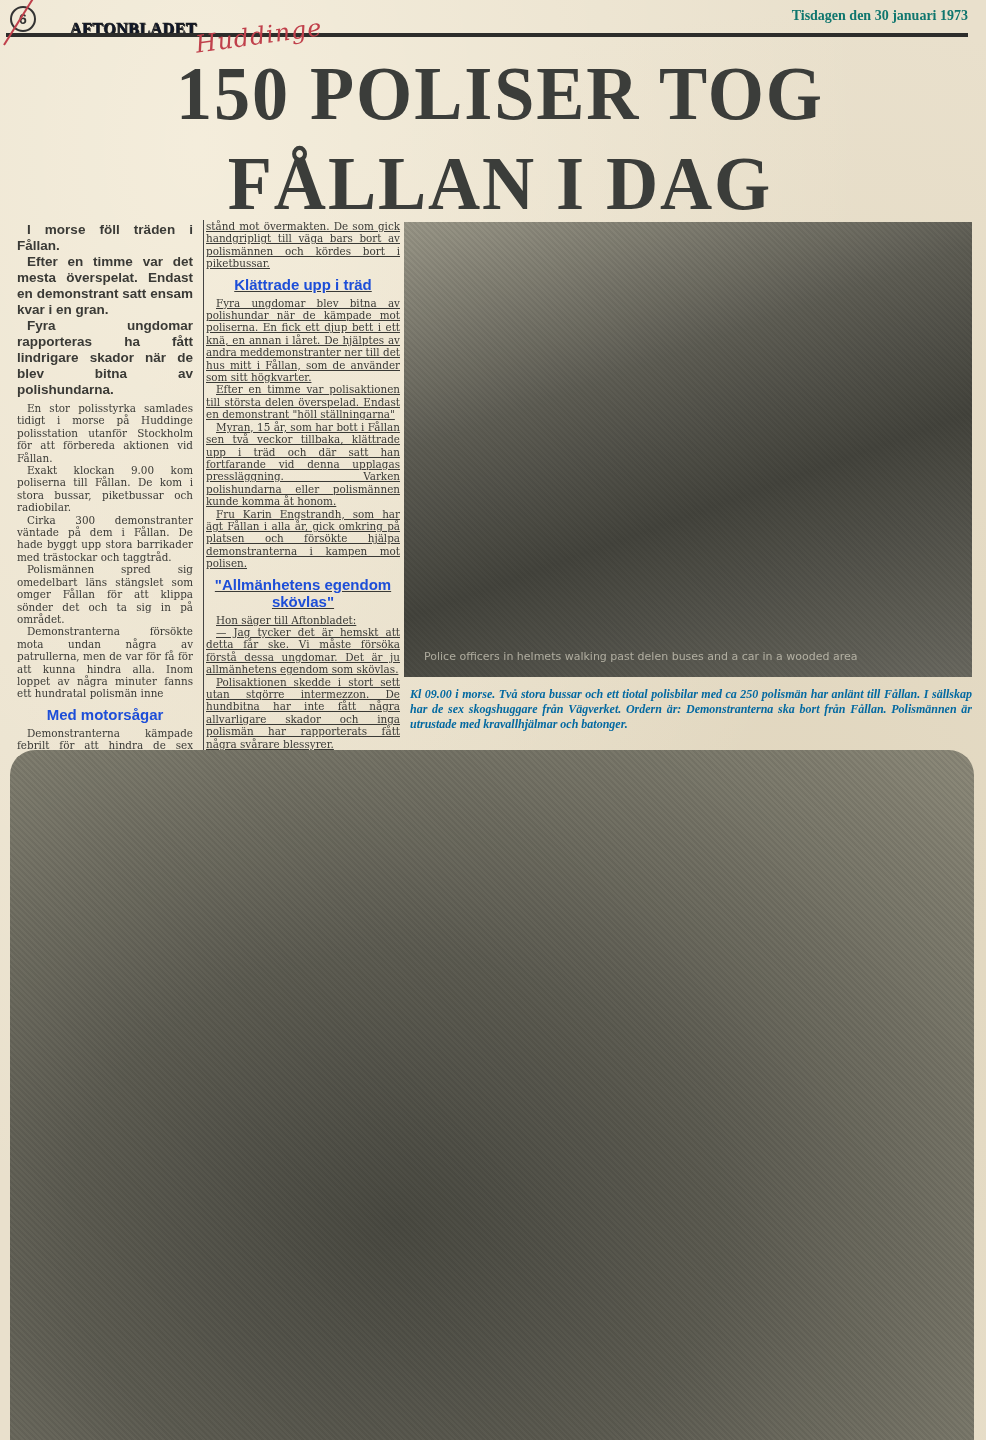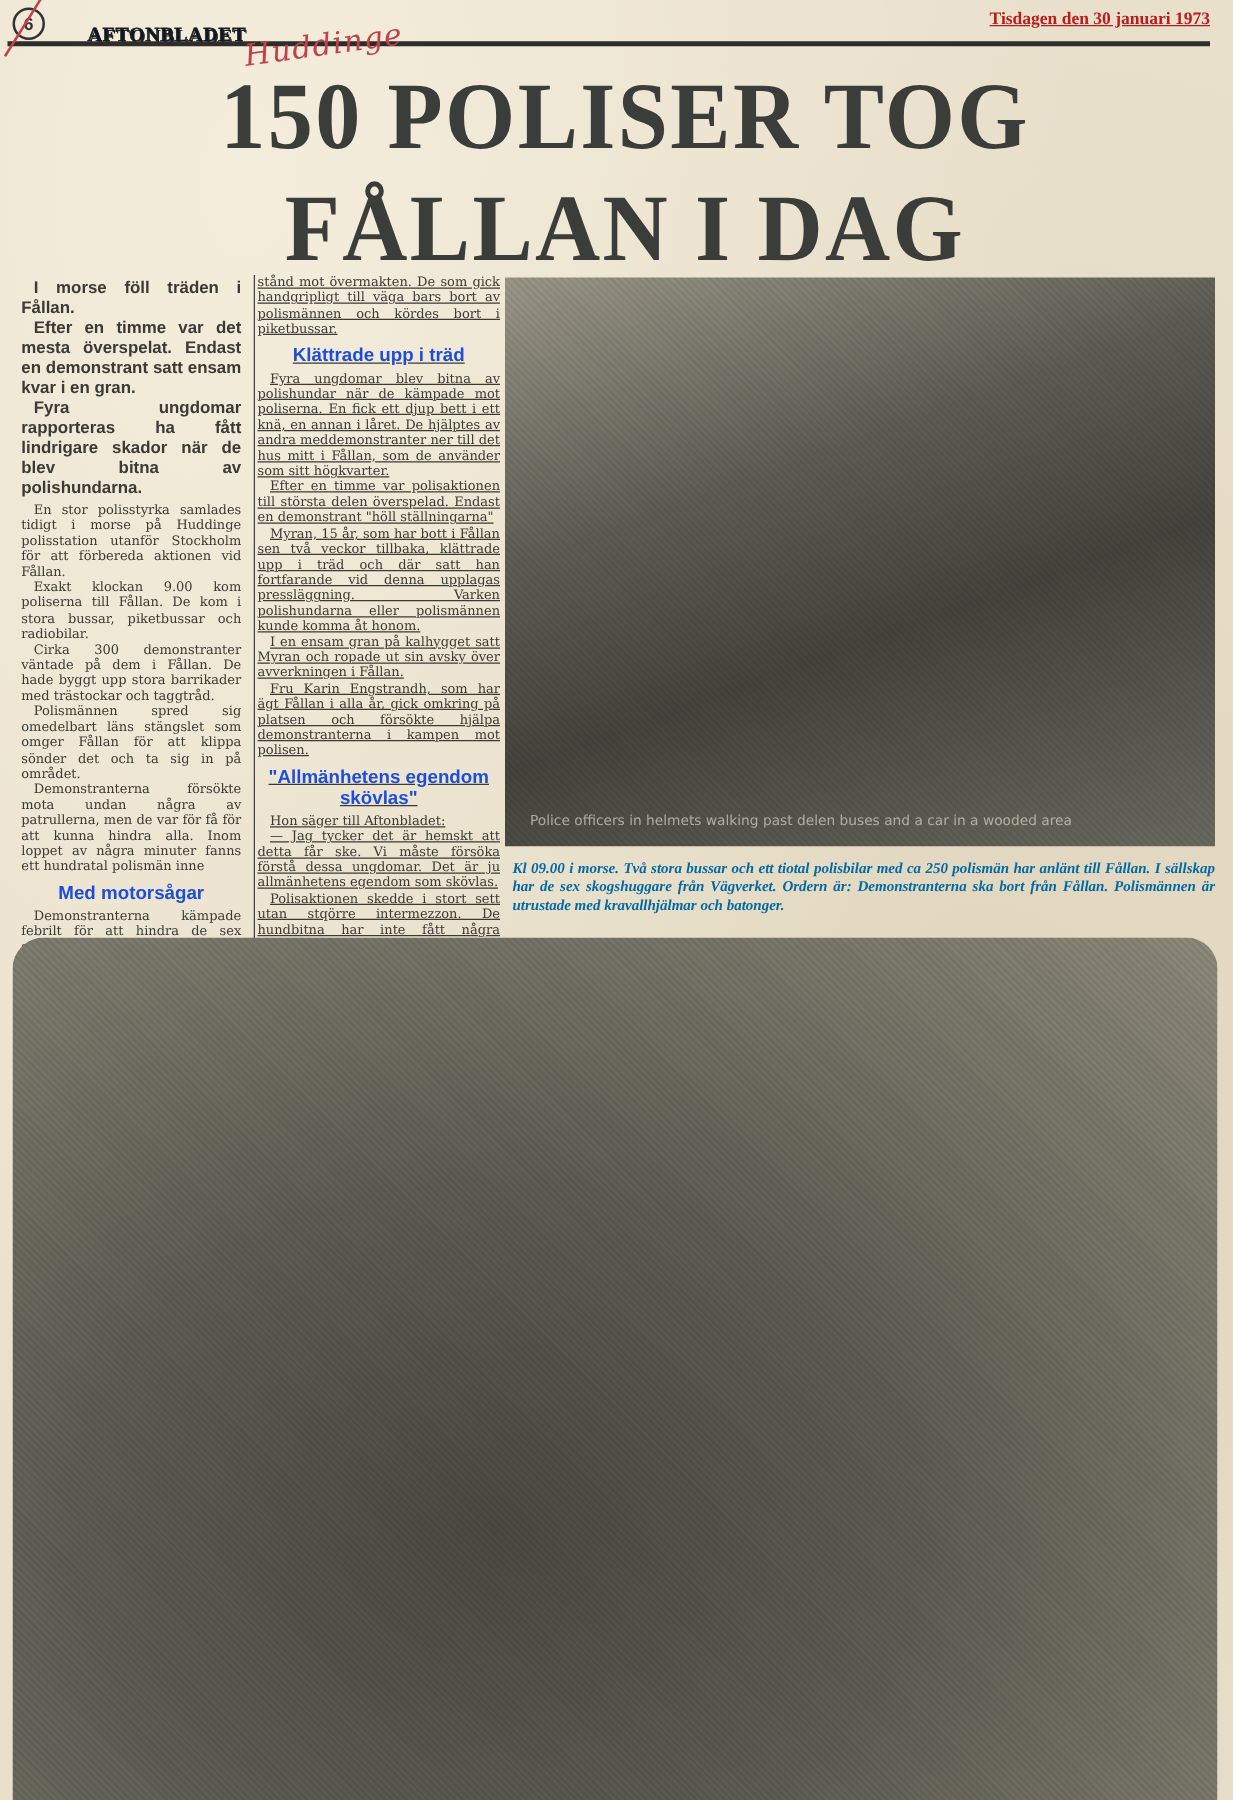--- a/index.html
+++ b/index.html
@@ -14,21 +14,21 @@
   .masthead { position:absolute; left:6px; top:4px; width:966px; height:34px; }
   .page-num {
     position:absolute; left:4px; top:2px; width:22px; height:22px; border:2px solid #333;
     border-radius:50%; font:bold 14px "Liberation Sans", sans-serif; text-align:center; line-height:22px; color:#333;
   }
   .paper-name {
     position:absolute; left:32px; top:16px; font:bold 16px "Liberation Serif", serif; letter-spacing:0.5px;
     color:#0f172a; text-shadow:1px 1px 0 #222;margin-left:32px; -webkit-text-stroke:0.5px #222;
   }
   .dateline {
-    position:absolute; right:4px; top:4px; font:bold 14px "Liberation Serif", serif; color:#b91c1c;text-decoration:underline;
+    position:absolute; right:4px; top:4px; font:bold 14px "Liberation Serif", serif; color:#0f766e;
   }
   .rule { position:absolute; left:6px; top:33px; width:962px; height:4px; background:#2d2d2b; }
   .handwriting {
     position:absolute; left:195px; top:22px; font:italic 24px "DejaVu Serif", serif; color:#c0404b;
     transform:rotate(-8deg); letter-spacing:1px;
   }
   .pen-mark { position:absolute; left:4px; top:44px; width:60px; height:2px; background:#c0404b; transform:rotate(-58deg); transform-origin:left; }
   .headline {
     position:absolute; left:40px; top:48px; width:920px; text-align:center;
     font:bold 76px "Liberation Serif", serif; color:#3b3d3a; line-height:90px;
@@ -89,21 +89,20 @@
   <p>Demonstranterna kämpade febrilt för att hindra de sex skogshuggarna från vägverket att komma in i Fållan. De var utrustade med motorsågar och meningen var att de skulle börja såga ner träden allt eftersom demonstranterna kördes undan.</p>
   <p>Men ungdomarna kunde inte hålla</p>
 </div>
 
 <div class="col col2">
   <p style="text-indent:0">stånd mot övermakten. De som gick handgripligt till väga bars bort av polismännen och kördes bort i piketbussar.</p>
   <div class="subhead">Klättrade upp i träd</div>
   <p>Fyra ungdomar blev bitna av polishundar när de kämpade mot poliserna. En fick ett djup bett i ett knä, en annan i låret. De hjälptes av andra meddemonstranter ner till det hus mitt i Fållan, som de använder som sitt högkvarter.</p>
   <p>Efter en timme var polisaktionen till största delen överspelad. Endast en demonstrant "höll ställningarna"</p>
   <p>Myran, 15 år, som har bott i Fållan sen två veckor tillbaka, klättrade upp i träd och där satt han fortfarande vid denna upplagas pressläggning. Varken polishundarna eller polismännen kunde komma åt honom.</p>
-  <p>I en ensam gran på kalhygget satt Myran och ropade ut sin avsky över avverkningen i Fållan.</p>
   <p>Fru Karin Engstrandh, som har ägt Fållan i alla år, gick omkring på platsen och försökte hjälpa demonstranterna i kampen mot polisen.</p>
   <div class="subhead">"Allmänhetens egendom skövlas"</div>
   <p>Hon säger till Aftonbladet:</p>
   <p>— Jag tycker det är hemskt att detta får ske. Vi måste försöka förstå dessa ungdomar. Det är ju allmänhetens egendom som skövlas.</p>
   <p>Polisaktionen skedde i stort sett utan stqörre intermezzon. De hundbitna har inte fått några allvarligare skador och inga polismän har rapporterats fått några svårare blessyrer.</p>
 </div>
 
 <div class="photo photo1">
   <span class="photo-desc">Police officers in helmets walking past delen buses and a car in a wooded area</span>
 </div>

